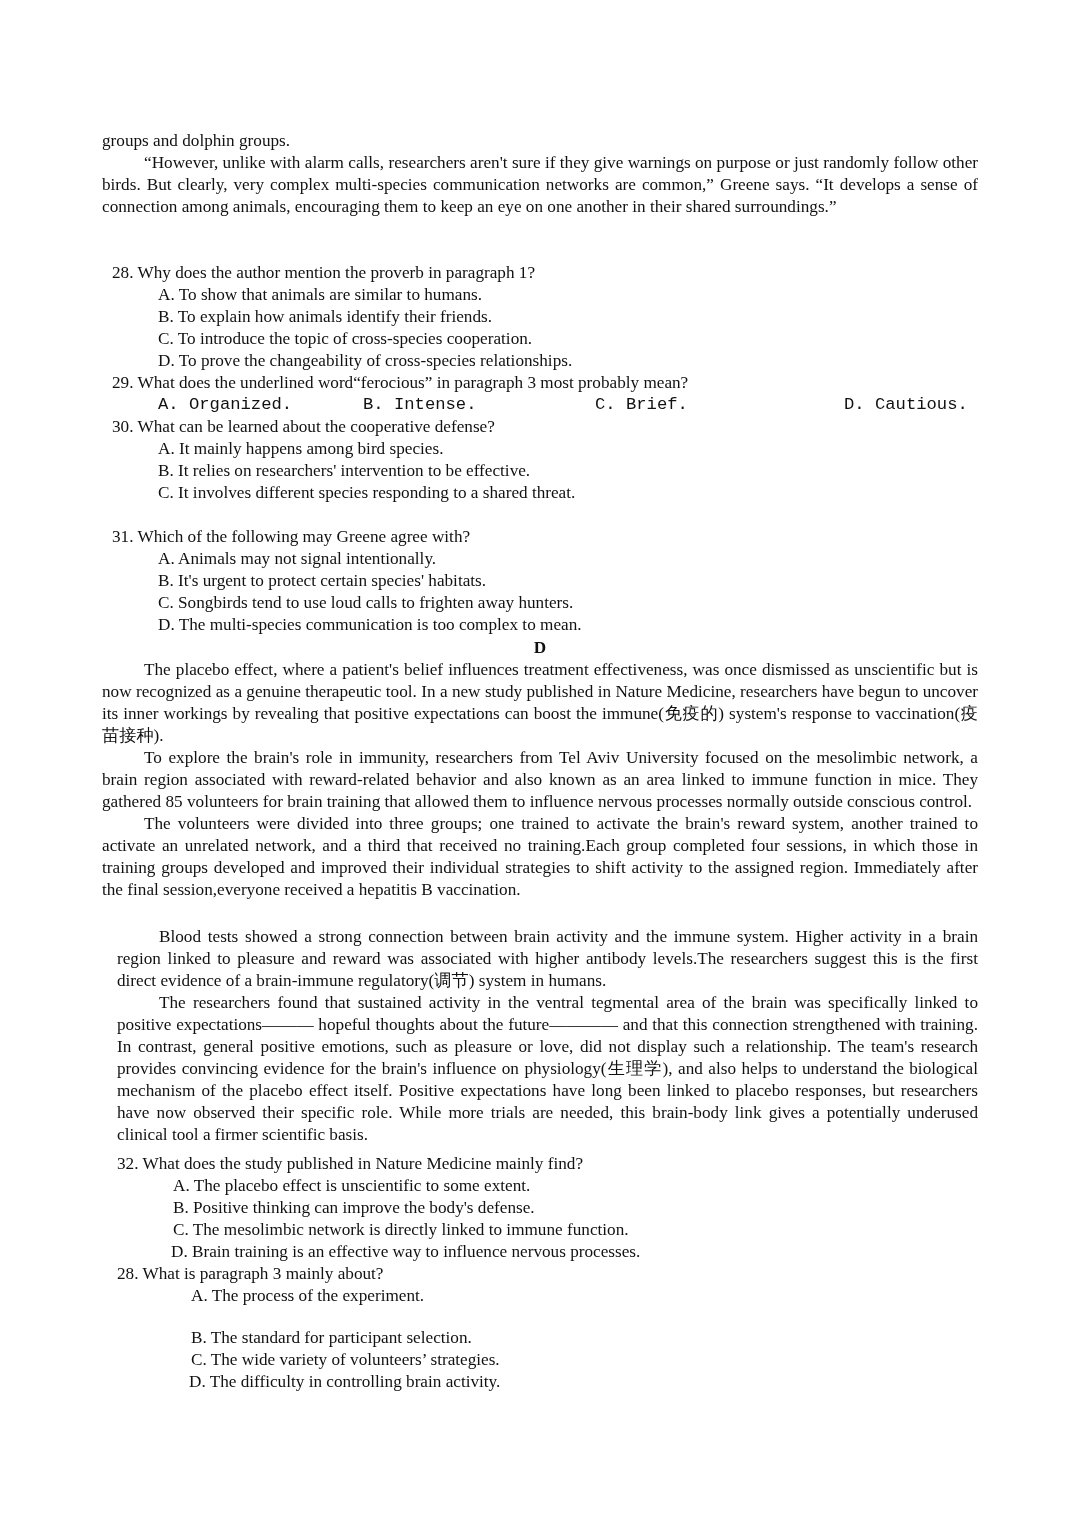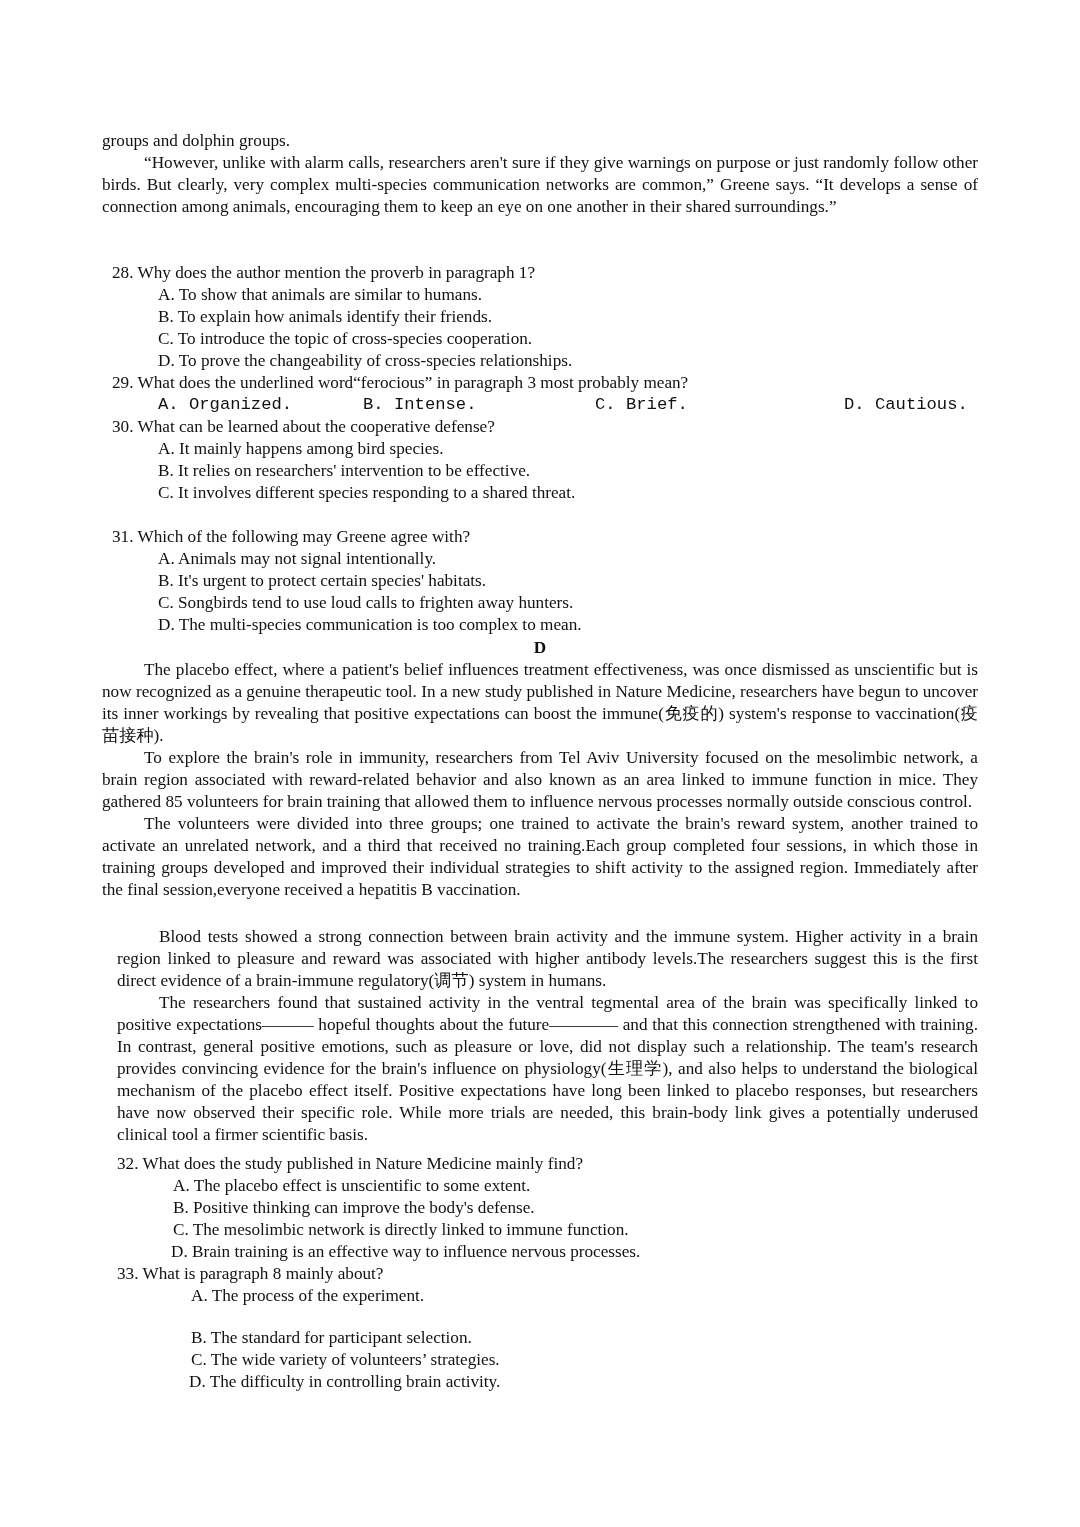--- a/index.html
+++ b/index.html
@@ -76,21 +76,21 @@
 
   <div class="block" style="left:117px; top:1153px; width:860px;">
     <p class="line">32. What does the study published in Nature Medicine mainly find?</p>
     <p class="opt" style="padding-left:56px;">A. The placebo effect is unscientific to some extent.</p>
     <p class="opt" style="padding-left:56px;">B. Positive thinking can improve the body's defense.</p>
     <p class="opt" style="padding-left:56px;">C. The mesolimbic network is directly linked to immune function.</p>
     <p class="opt" style="padding-left:54px;">D. Brain training is an effective way to influence nervous processes.</p>
   </div>
 
   <div class="block" style="left:117px; top:1263px; width:860px;">
-    <p class="line">33. What is paragraph 8 mainly about?</p>
+    <p class="line">28. What is paragraph 3 mainly about?</p>
     <p class="opt" style="padding-left:74px;">A. The process of the experiment.</p>
     <p class="opt" style="padding-left:74px;margin-top:20px;">B. The standard for participant selection.</p>
     <p class="opt" style="padding-left:74px;">C. The wide variety of volunteers’ strategies.</p>
     <p class="opt" style="padding-left:72px;">D. The difficulty in controlling brain activity.</p>
   </div>
 
 
 </div>
 
 </body></html>

